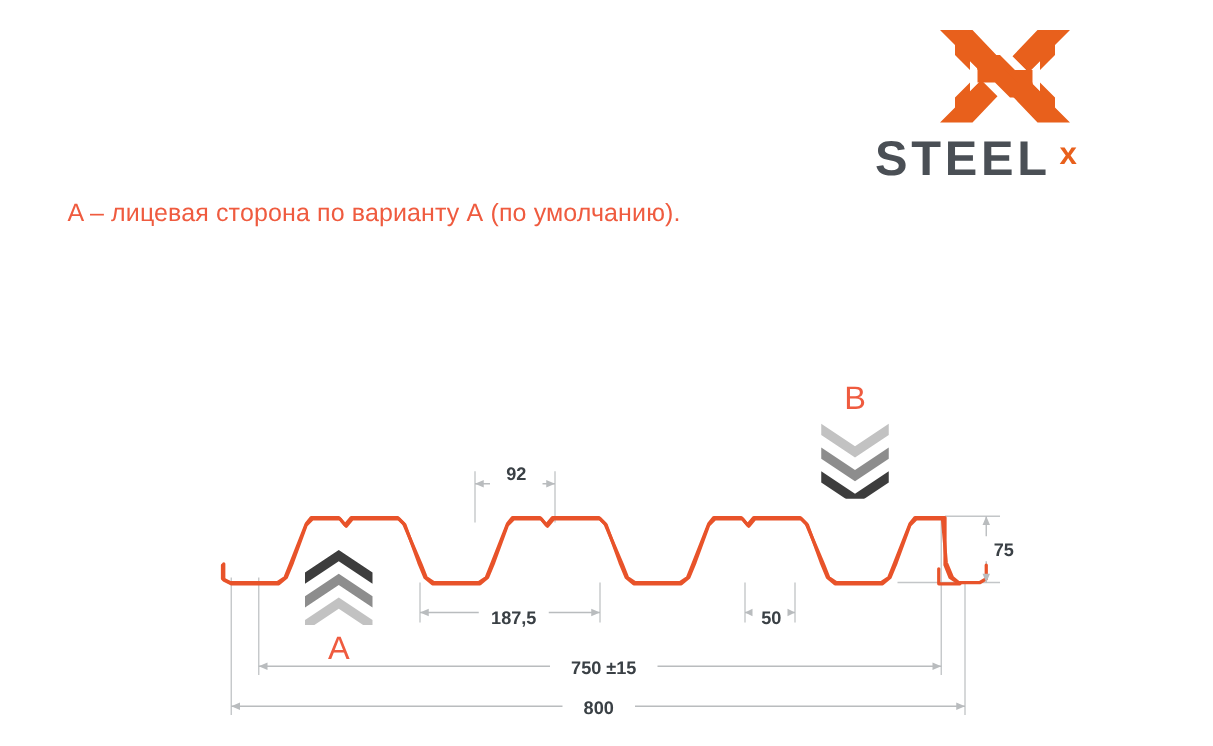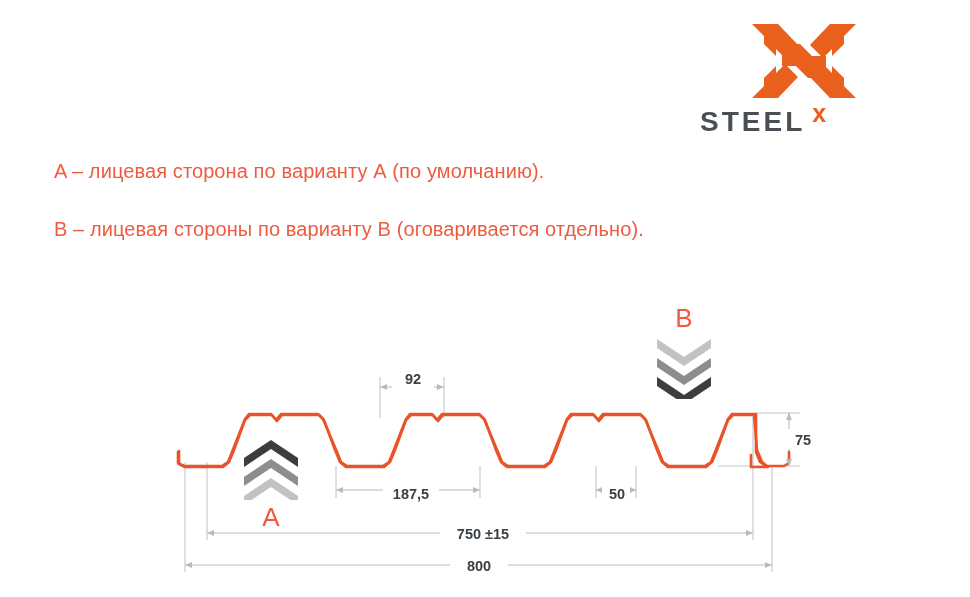--- a/index.html
+++ b/index.html
@@ -39,21 +39,21 @@
     left: 0;
     top: 86px;
     width: 230px;
     height: 40px;
     display: flex;
     align-items: baseline;
     justify-content: flex-start;
   }
   .logo-steel {
     font-family: "Liberation Sans", sans-serif;
-    font-size: 28px;
+    font-size: 39px;
     font-weight: bold;
     letter-spacing: 3px;
     color: #4a4f55;
     line-height: 1;
   }
   .logo-x {
     font-family: "Liberation Sans", sans-serif;
     font-size: 25px;
     font-weight: bold;
     color: #e8601c;
@@ -131,21 +131,20 @@
         <path d="M74,56 L56,56 L44,44 L30,44 L30,32 L50,32 L62,44 L74,44 Z"></path>
       </g>
     </svg>
     <div id="logo-wordmark">
       <span class="logo-steel">STEEL</span>
       <span class="logo-x">x</span>
     </div>
   </div>
 
   <div class="caption" id="caption-a">A – лицевая сторона по варианту А (по умолчанию).</div>
-  <div class="caption" id="caption-b">B – лицевая стороны по варианту B (оговаривается отдельно).</div>
 
   <svg id="drawing" viewBox="0 0 970 597">
 
     <g stroke="#c3c6c8" stroke-width="1.1" fill="none">
 
       <line x1="380" y1="377" x2="380" y2="418"></line>
       <line x1="444" y1="377" x2="444" y2="418"></line>
 
       <line x1="336" y1="466" x2="336" y2="498"></line>
       <line x1="480" y1="466" x2="480" y2="498"></line>

